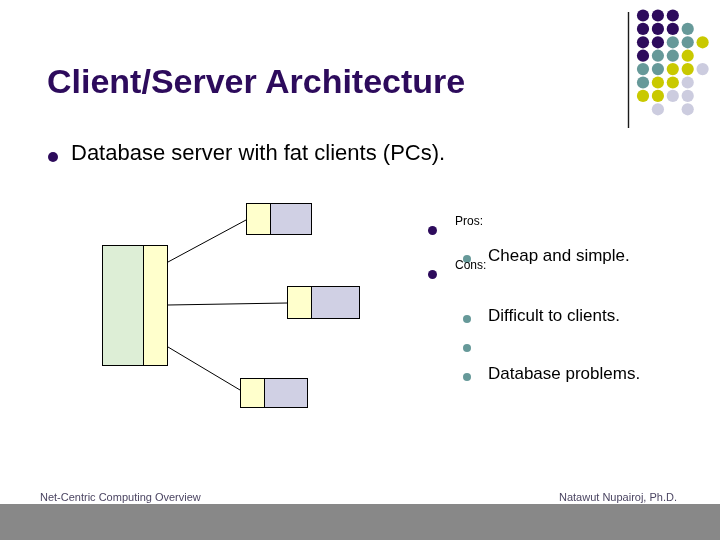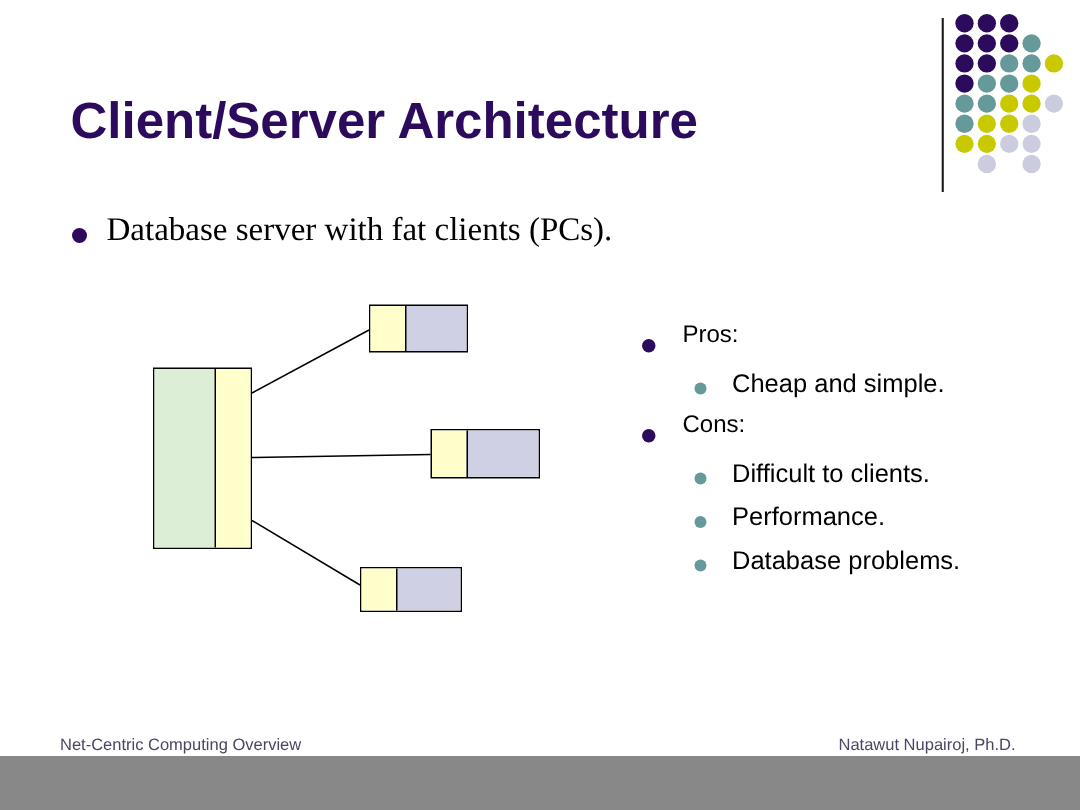--- a/index.html
+++ b/index.html
@@ -12,25 +12,25 @@
 
   .title{
     position:absolute;left:47px;top:62px;width:600px;
     font-size:34px;font-weight:bold;line-height:1.15;letter-spacing:0px;
     color:var(--title);
   }
   .bullet-row{position:absolute;display:flex;}
   .b{border-radius:50%;flex:0 0 auto;}
   .l1-row{left:48px;top:141px;}
   .l1-row .b{width:10px;height:10px;background:var(--bullet_purple);margin-top:11px;margin-right:13px;}
-  .l1-row .t{font-size:22px;line-height:1.1;color:var(--body_text);font-family:Liberation Serif, serif;}
+  .l1-row .t{font-size:22px;line-height:1.1;color:var(--body_text);}
 
   .l2-row{left:428px;}
   .l2-row .b{width:9px;height:9px;background:var(--bullet_purple);margin-top:11px;margin-right:18px;}
-  .l2-row .t{font-size:16px;line-height:1.15;color:var(--body_text);text-align:right;}
+  .l2-row .t{font-size:12px;line-height:1.15;color:var(--body_text);text-align:right;}
 
   .l3-row{left:463px;}
   .l3-row .b{width:8px;height:8px;background:var(--bullet_teal);margin-top:9px;margin-right:17px;}
   .l3-row .t{font-size:17px;line-height:1.15;color:var(--body_text);}
 
   
   .dbox{position:absolute;display:flex;border:1px solid #000;box-sizing:border-box;}
   .server-box{left:102px;top:245px;width:66px;height:121px;}
   .server-body{flex:1 1 auto;background:var(--diagram_green);}
   .server-panel{flex:0 0 23px;background:var(--diagram_yellow);border-left:1px solid #000;}
@@ -116,31 +116,30 @@
   </div>
 
   <div class="bullet-row l2-row" style="top:215px">
     <span class="b"></span>
     <span class="t">Pros:</span>
   </div>
   <div class="bullet-row l3-row" style="top:246px">
     <span class="b"></span>
     <span class="t">Cheap and simple.</span>
   </div>
-  <div class="bullet-row l2-row" style="top:275px">
+  <div class="bullet-row l2-row" style="top:259px">
     <span class="b"></span>
     <span class="t">Cons:</span>
   </div>
   <div class="bullet-row l3-row" style="top:306px">
     <span class="b"></span>
     <span class="t">Difficult to clients.</span>
   </div>
   <div class="bullet-row l3-row" style="top:335px">
     <span class="b"></span>
-    <span class="t">Performance.</span>
   </div>
   <div class="bullet-row l3-row" style="top:364px">
     <span class="b"></span>
     <span class="t">Database problems.</span>
   </div>
 
   <div class="footer footer-left">Net-Centric Computing Overview</div>
   <div class="footer footer-right">Natawut Nupairoj, Ph.D.</div>
 
 </div>

